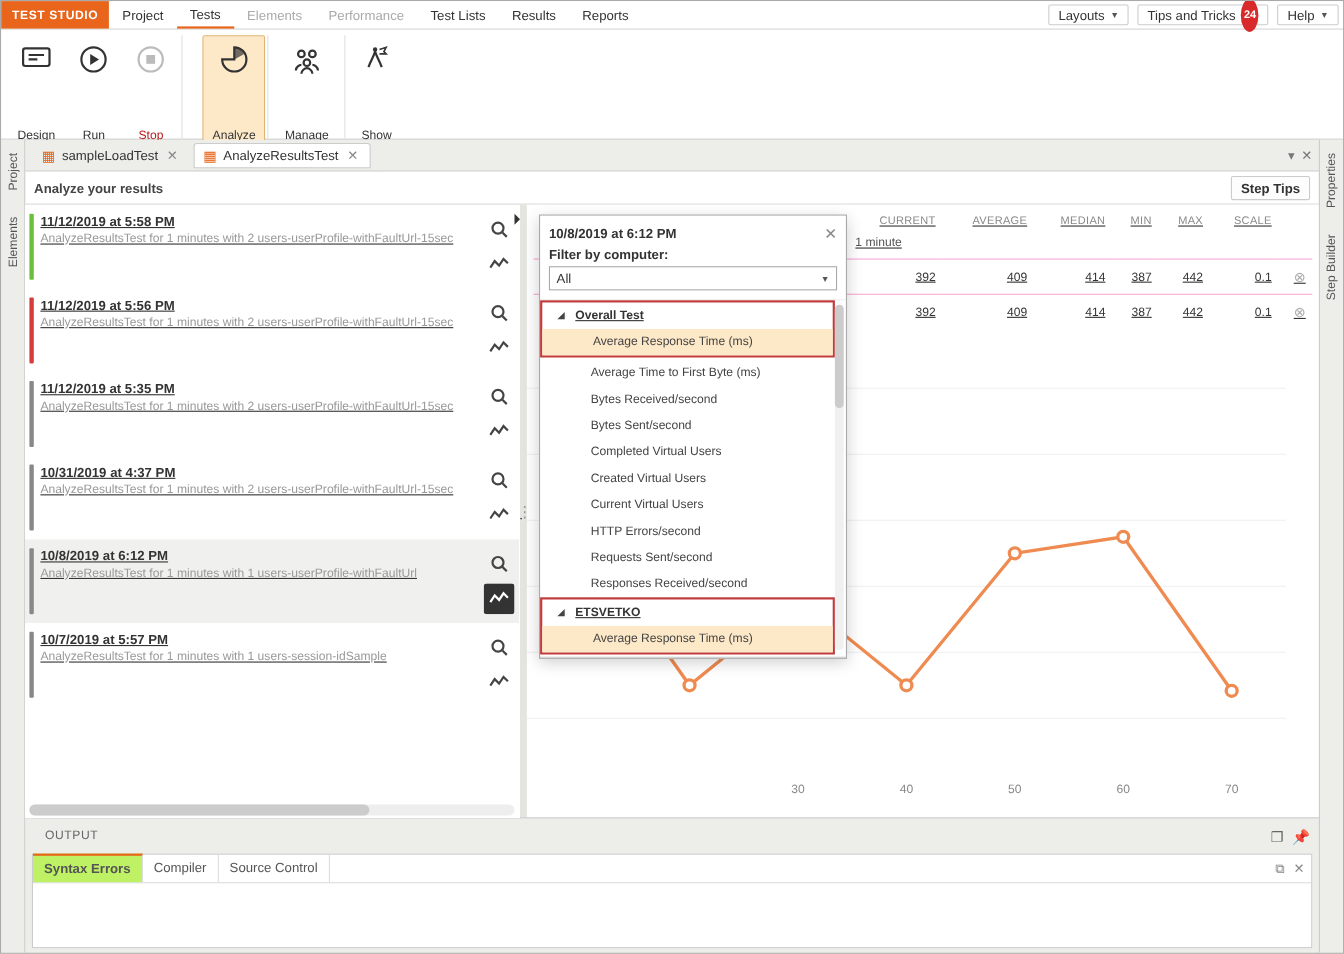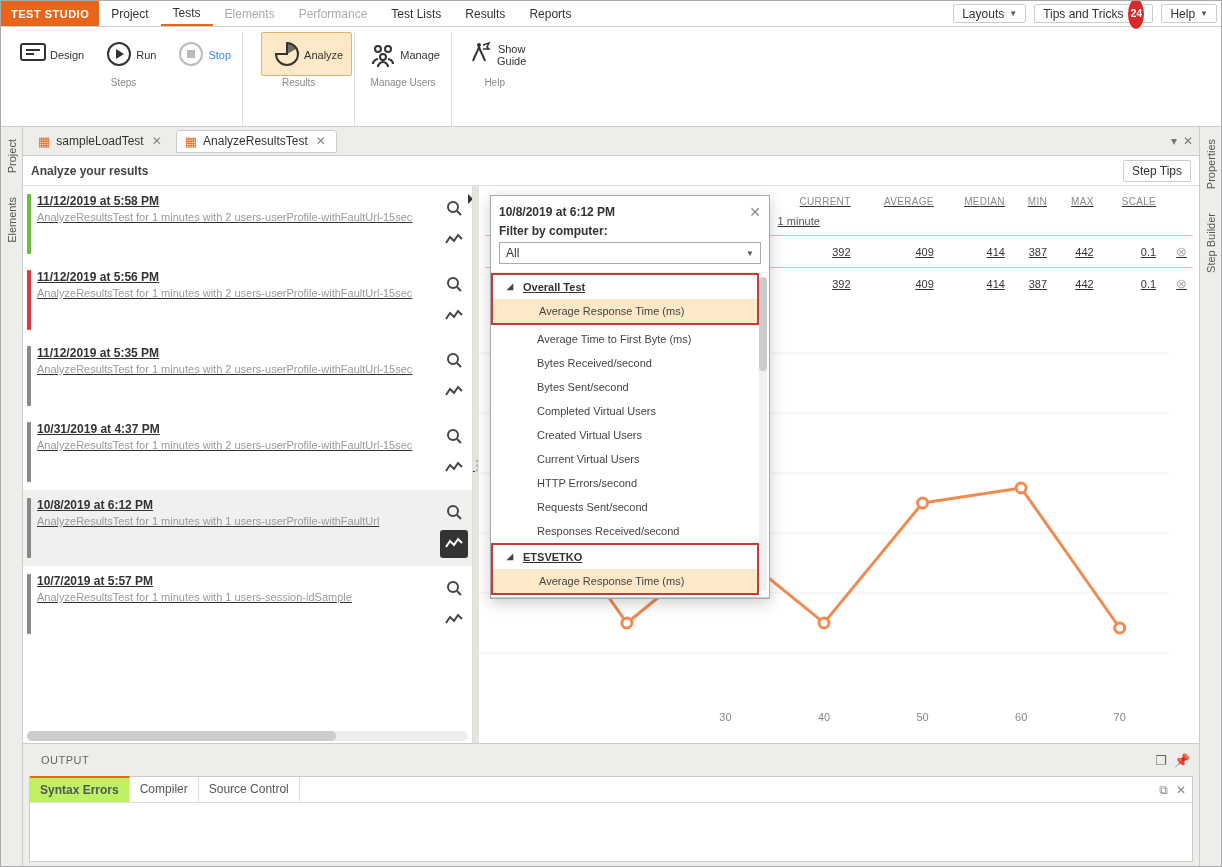--- a/index.html
+++ b/index.html
@@ -11,43 +11,43 @@
   .menu-item.disabled { color:#aaa; }
   .menu-spacer { flex:1; }
   .menu-btn { display:flex; align-items:center; padding:0 8px; border:1px solid #ccc; border-radius:2px; margin:3px 4px; background:#fff; cursor:pointer; font-size:12px; gap:5px;}
   .badge { background:#d82a2a; color:#fff; border-radius:50%; width:16px; height:30px; font-size:10px; display:flex; align-items:center; justify-content:center; font-weight:bold;}
   .caret-down { font-size:8px; color:#555; }
 
   .ribbon { height: 100px; background:#fff; border-bottom:1px solid #ccc; display:flex; padding:5px 4px 0 4px;}
   .ribbon-group { display:flex; flex-direction:column; align-items:center; padding:0 2px; border-right:1px solid #e0e0e0;}
   .ribbon-group:last-child{border-right:none;}
   .ribbon-row { display:flex; gap:0;}
-  .ribbon-btn { display:flex; flex-direction:row; align-items:center; justify-content:flex-start; padding:4px 8px; cursor:pointer; border:1px solid transparent; border-radius:2px; min-width:50px;}
+  .ribbon-btn { display:flex; flex-direction:column; align-items:center; justify-content:flex-start; padding:4px 8px; cursor:pointer; border:1px solid transparent; border-radius:2px; min-width:50px;gap:44px;}
   .ribbon-btn.active { background:#fde9c8; border-color:#e0b574;margin-left:16px;}
-  .ribbon-btn.disabled { color:#3b82f6;}
+  .ribbon-btn.disabled { color:#b91c1c;}
   .ribbon-icon { width:34px; height:34px; display:flex; align-items:center; justify-content:center; font-size:22px;}
   .ribbon-label { font-size:11px; margin-top:2px; text-align:center; line-height:12px;}
   .ribbon-grp-label { font-size:10px; color:#888; padding:1px 0 3px 0; text-align:center; width:100%;}
 
   .main-area { display:flex; height: calc(867px - 26px - 100px); }
   .side-tab { width:22px; background:#ededea; border-right:1px solid #ccc; display:flex; flex-direction:column; align-items:center;}
   .side-tab.right{border-left:1px solid #ccc; border-right:none;}
   .side-tab-label { writing-mode: vertical-rl; transform:rotate(180deg); font-size:11px; color:#555; padding:12px 0; cursor:pointer;}
 
   .center-col { flex:1; display:flex; flex-direction:column; overflow:hidden;}
   .doc-tabs { height:29px; background:#ededea; display:flex; align-items:center; padding:0 6px; border-bottom:1px solid #ccc;}
   .doc-tab { display:flex; align-items:center; gap:6px; padding:3px 8px; margin-right:3px; border:1px solid transparent; border-radius:3px 3px 0 0; cursor:pointer; font-size:12px;}
   .doc-tab.active { background:#fff; border-color:#ccc;}
   .doc-tab .x { color:#888; font-size:12px; cursor:pointer; padding:0 2px;}
   .doc-icon { color:#e8651b; font-size:13px;}
   .doc-tabs-right { margin-left:auto; display:flex; gap:6px; color:#777;}
 
   .subheader { height:30px; background:#fff; border-bottom:1px solid #ddd; display:flex; align-items:center; padding:0 8px; justify-content:space-between;}
   .subheader-title { font-weight:600; color:#444; font-size:12px;}
-  .step-tips { padding:3px 8px; border:1px solid #ccc; border-radius:2px; cursor:pointer; background:#fdfdfd;}
+  .step-tips { padding:3px 8px; border:1px solid #ccc; border-radius:2px; cursor:pointer; background:#fdfdfd;font-weight:bold;}
 
   .content-row { flex:1; display:flex; overflow:hidden;text-decoration:underline;}
   .results-list { width:450px; border-right:1px solid #ddd; background:#fff; overflow-y:auto; position:relative;}
   .result-item { display:flex; border-bottom:0px; padding:8px 4px 8px 4px;}
   .result-bar { width:4px; border-radius:1px; margin-right:6px; align-self:stretch;}
   .bar-green{background:#6bbf3a;}
   .bar-red{background:#d63c3c;}
   .bar-gray{background:#888;}
   .result-text{flex:1;}
   .result-title{font-size:12px; font-weight:600; color:#333;}

